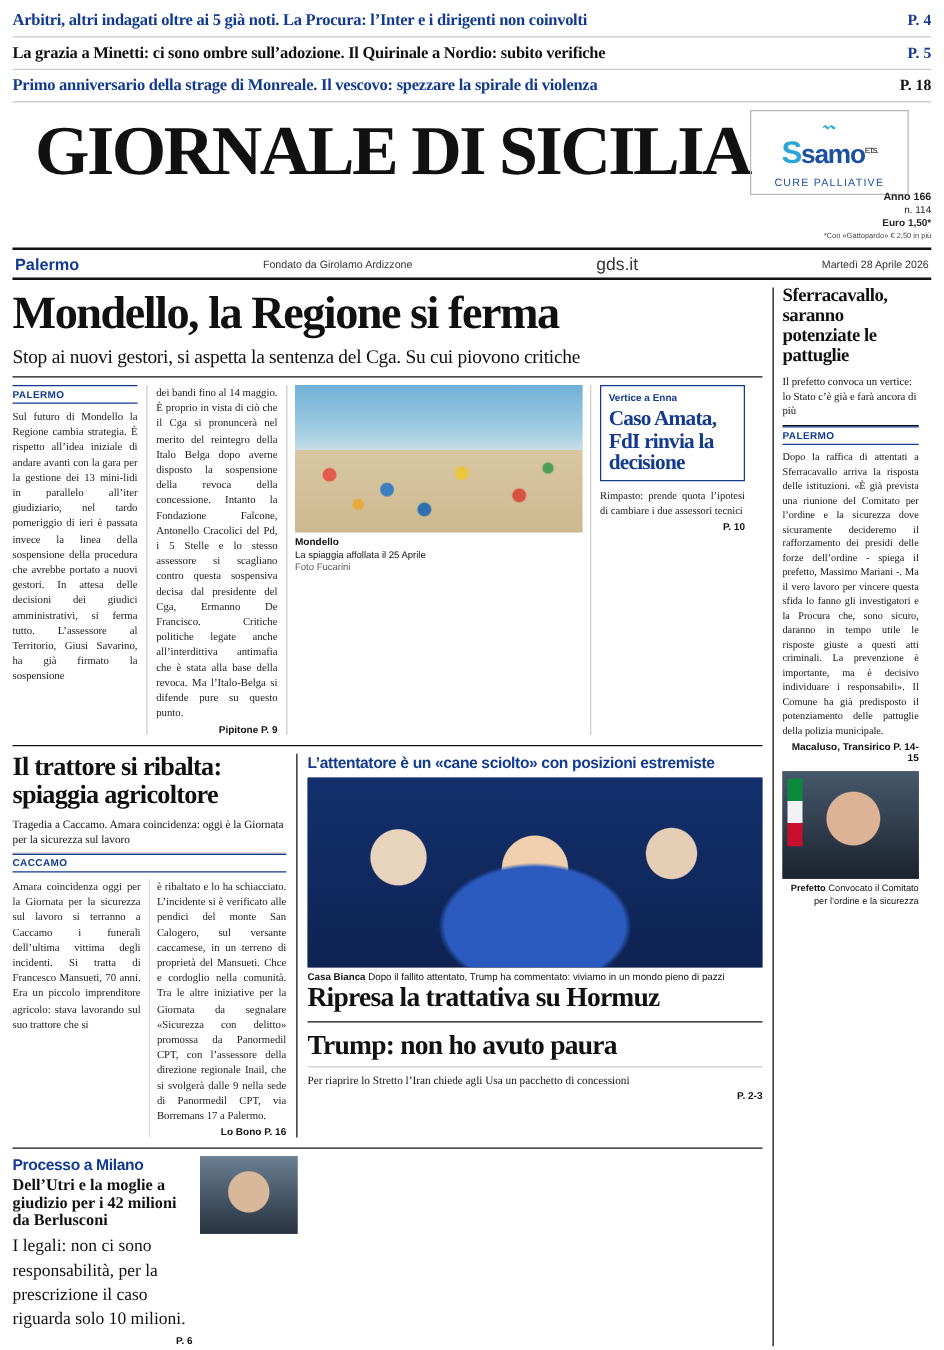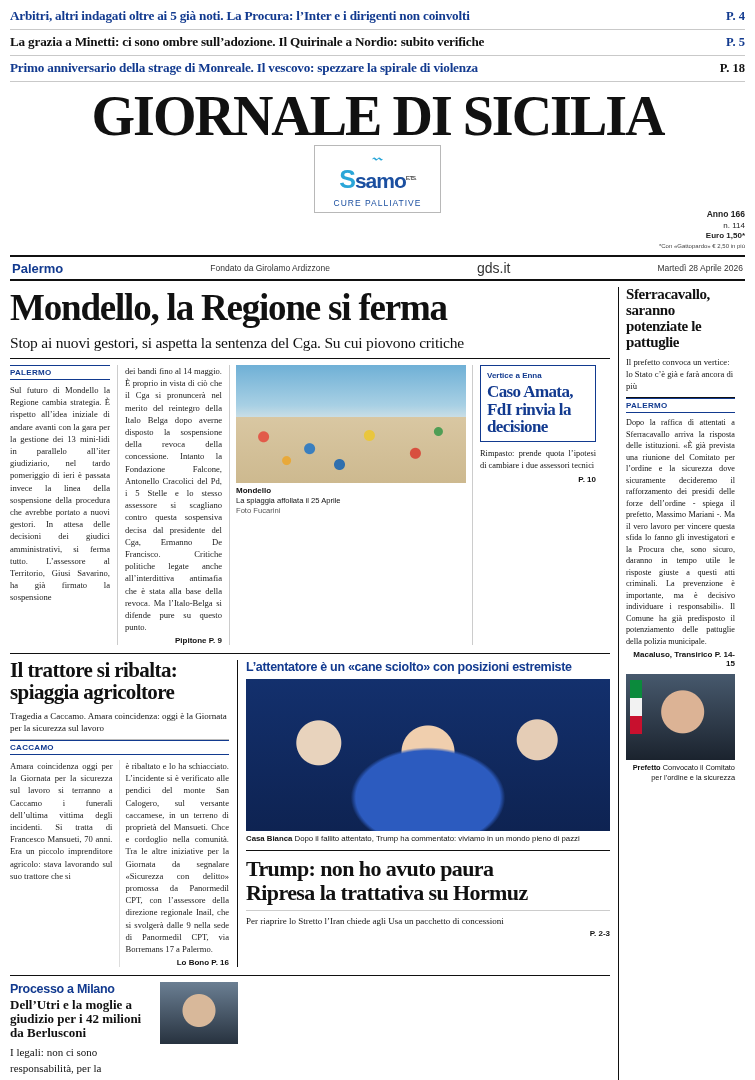--- a/index.html
+++ b/index.html
@@ -23,21 +23,20 @@
   .teaser-page { font-weight: bold; font-size: 12.5px; color: #123a8f; margin-left: 10px; white-space: nowrap; }
   .teaser.t1 .teaser-text { color: #123a8f; }
   .teaser.t2 .teaser-text { color: #111; }
   .teaser.t3 .teaser-text { color: #123a8f; font-weight: bold; }
   .teaser.t3 .teaser-page { color: #111; }
 
   
   .masthead {
     display: flex; align-items: center; justify-content: center;
     padding: 6px 10px 0 10px;
-    flex-direction: column;
   }
   .logo {
     font-family: "Liberation Serif", serif;
     font-weight: bold;
     font-size: 56px;
     letter-spacing: -2px;
     line-height: 1.02;
     white-space: nowrap;
   }
   .adbox {
@@ -321,32 +320,32 @@
           </div>
         </div>
 
         <div class="b2-right">
           <div class="head3">L’attentatore è un «cane sciolto» con posizioni estremiste</div>
           <div class="photo trump"></div>
           <div class="cap-row">
             <b>Casa Bianca</b>
             <span>Dopo il fallito attentato, Trump ha commentato: viviamo in un mondo pieno di pazzi</span>
           </div>
+          <div class="head-trump" style="border-top:none;padding-top:0;margin-top:0;">Ripresa la trattativa su Hormuz</div>
           <div class="head-trump">Trump: non ho avuto paura</div>
-          <div class="head-trump" style="border-top:none;padding-top:0;margin-top:0;">Ripresa la trattativa su Hormuz</div>
           <div class="sub-trump">Per riaprire lo Stretto l’Iran chiede agli Usa un pacchetto di concessioni</div>
           <div class="pg">P. 2-3</div>
         </div>
       </div>
 
       <div class="proc">
         <div class="proc-txt">
           <div class="head3">Processo a Milano</div>
           <div style="font-size:13px;font-weight:bold;line-height:1.08;margin-top:2px;">Dell’Utri e la moglie a giudizio per i 42 milioni da Berlusconi</div>
-          <div style="font-size:11px;line-height:1.38;margin-top:5px;">I legali: non ci sono responsabilità, per la prescrizione il caso riguarda solo 10 milioni.</div>
+          <div style="font-size:14px;line-height:1.38;margin-top:5px;">I legali: non ci sono responsabilità, per la prescrizione il caso riguarda solo 10 milioni.</div>
           <div class="pg">P. 6</div>
         </div>
         <div class="proc-img"></div>
       </div>
     </div>
 
     <div class="right-col">
       <div class="rc-head">Sferracavallo, saranno potenziate le pattuglie</div>
       <div class="rc-sub">Il prefetto convoca un vertice: lo Stato c’è già e farà ancora di più</div>
       <div class="kicker">PALERMO</div>

